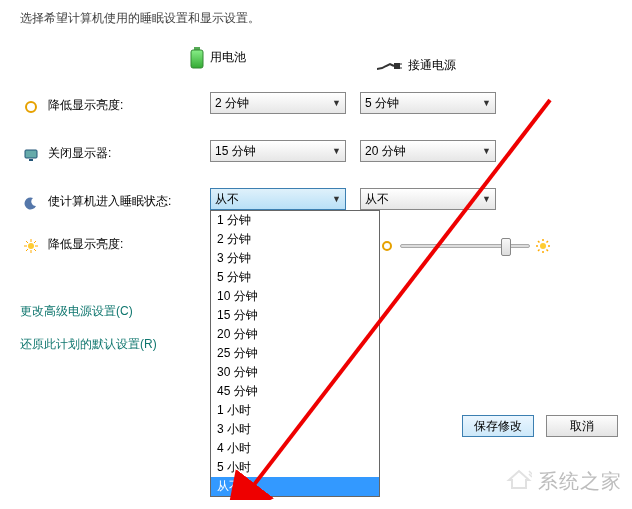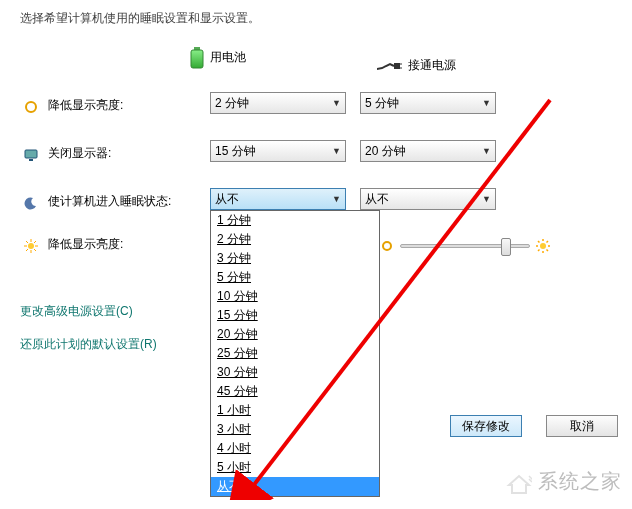--- a/index.html
+++ b/index.html
@@ -55,56 +55,55 @@
       width: 170px;
       background: #fff;
       border: 1px solid #666;
       z-index: 10;
     }
     .dropdown-item {
       padding: 1px 6px;
       line-height: 17px;
       cursor: pointer;
       white-space: nowrap;
-      text-decoration: underline;
     }
     .dropdown-item.highlighted {
       background: #3399ff;
       color: #fff;
     }
     .slider-cell { display: flex; align-items: center; gap: 6px; width: 170px; }
     .slider-track {
       flex: 1; height: 4px; background: #ddd; border: 1px solid #aaa; border-radius: 2px; position: relative;
     }
     .slider-thumb {
       position: absolute; top: -7px; width: 10px; height: 18px;
       background: linear-gradient(#f8f8f8,#ddd); border: 1px solid #888; border-radius: 2px;
     }
     .sun-dim, .sun-bright { width: 14px; height: 14px; }
     .links { padding: 24px 20px 0; }
     .link { color: #0f766e; cursor: pointer; margin-bottom: 16px; display: block; }
     .bottom-buttons {
       position: absolute; right: 14px; top: 415px;
-      display: flex; gap: 24px;
+      display: flex; gap: 12px;
     }
     .btn {
       font-family: inherit; font-size: 12px;
       min-width: 72px; height: 22px;
       border: 1px solid #888; background: linear-gradient(#fdfdfd,#e4e4e4);
       cursor: pointer;
     }
     .btn.primary { border: 1px solid #3c7fb1; background: linear-gradient(#eaf6ff,#cde8f9); }
     .arrow-overlay {
       position: absolute; pointer-events: none;
       top: 60px; left: 120px; width: 460px; height: 440px;
       z-index: 20;
     }
     .watermark {
       position: absolute; right: 10px; bottom: 14px;
-      display: flex; align-items: flex-end; gap: 6px;
+      display: flex; align-items: flex-start; gap: 6px;
       color: #bdbdbd; font-family: "SimHei", sans-serif; font-size: 20px; letter-spacing: 1px;
       z-index: 5;
     }
     .watermark svg { opacity: 0.45; }
     .bullet { width: 14px; height: 14px; }
   </style>
 </head>
 <body>
 
 <div class="header-text">选择希望计算机使用的睡眠设置和显示设置。</div>

